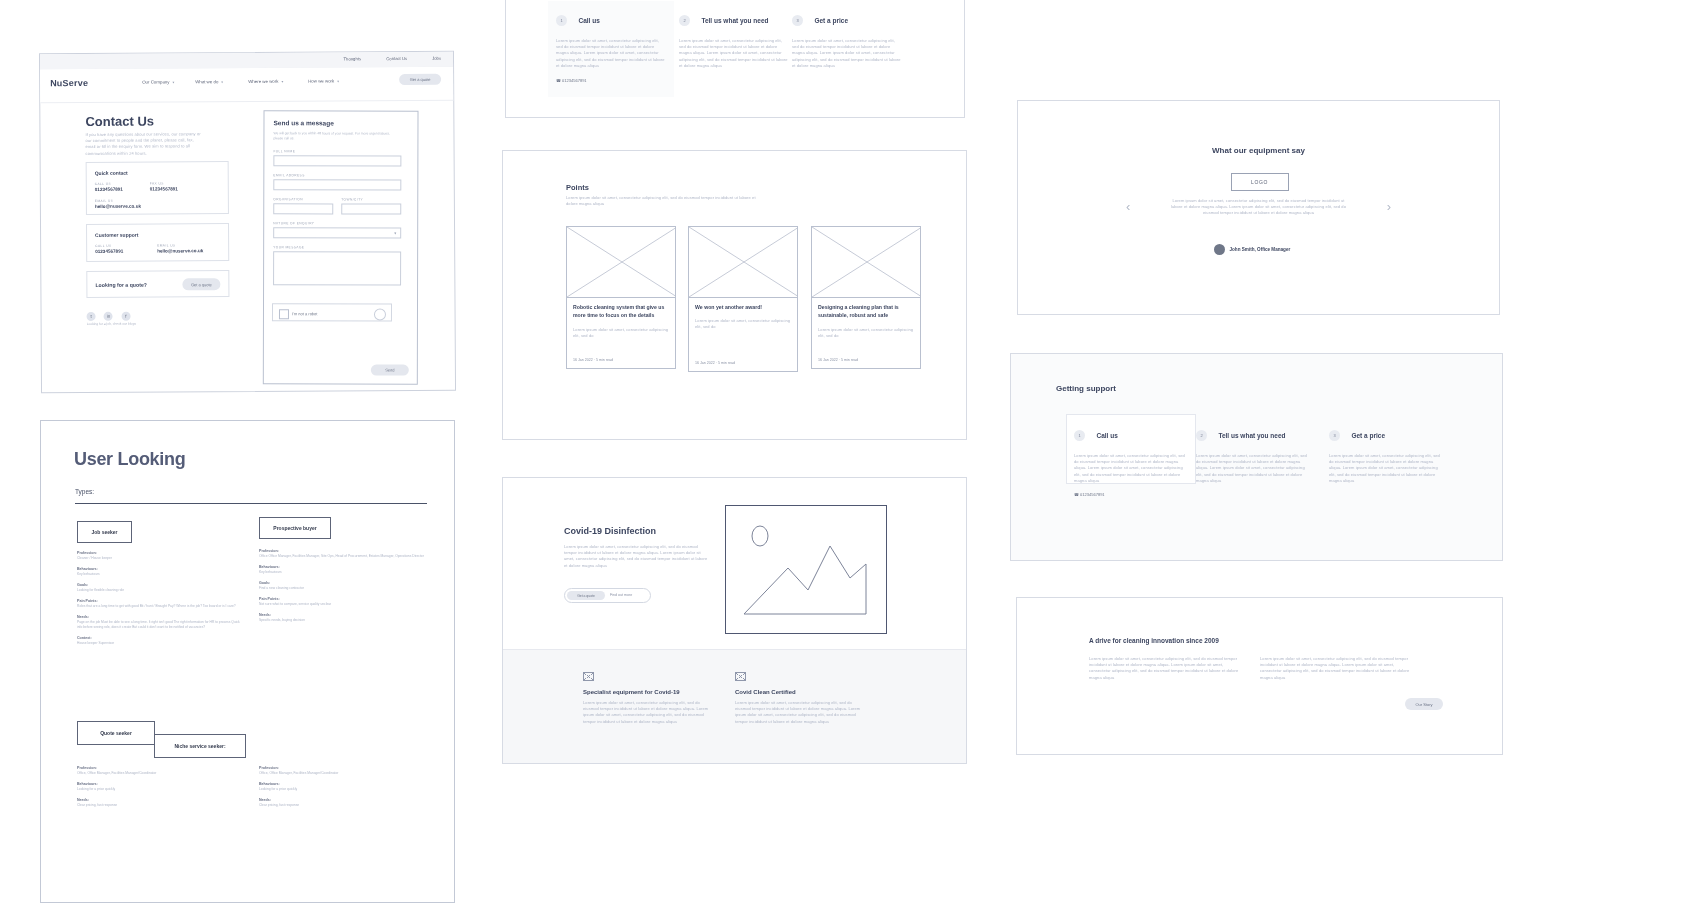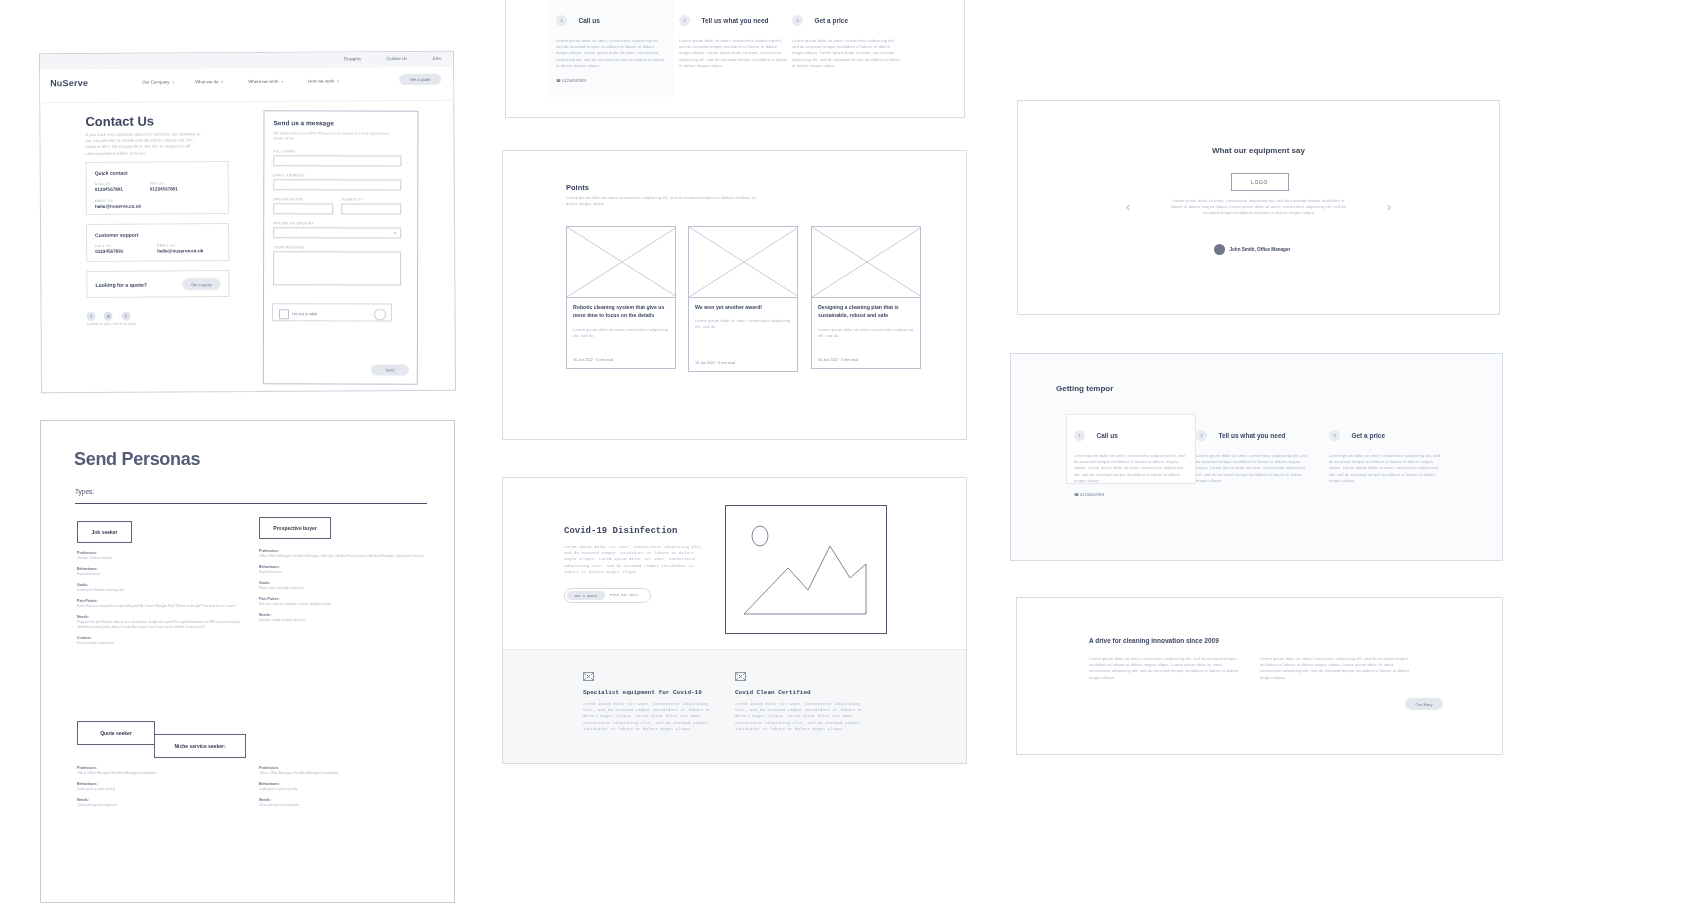--- a/index.html
+++ b/index.html
@@ -68,21 +68,21 @@
 
   #explore{left:502px;top:150px;width:465px;height:290px;border:1px solid #d7dbe4;background:#fff;box-sizing:border-box;}
   #explore-h{position:absolute;left:63px;top:32px;font-size:7.5px;font-weight:bold;color:#3d4660;}
   #explore-sub{position:absolute;left:63px;top:44px;width:200px;}
   .artcard{position:absolute;top:75px;width:110px;border:1px solid #b9c0cf;background:#fff;box-sizing:border-box;}
   .artimg{height:70px;border-bottom:1px solid #b9c0cf;position:relative;overflow:hidden;}
   .artbody{padding:6px 6px 0 6px;}
   .arttitle{font-size:5.2px;font-weight:bold;color:#3d4660;line-height:7.5px;}
   .artmeta{position:absolute;left:6px;bottom:6px;font-size:3.6px;color:#8b93a6;}
 
-  #covid{left:502px;top:477px;width:465px;height:287px;border:1px solid #d7dbe4;background:#fff;box-sizing:border-box;font-family:Liberation Mono, monospace;}
+  #covid{left:502px;top:477px;width:465px;height:287px;border:1px solid #d7dbe4;background:#fff;box-sizing:border-box;}
   #covid-h{position:absolute;left:61px;top:48px;font-size:9px;font-weight:bold;color:#3d4660;}
   #covid-p{position:absolute;left:61px;top:66px;width:145px;}
   #covid-tabs{position:absolute;left:61px;top:110px;width:85px;height:13px;border:1px solid #d3d8e2;border-radius:999px;background:#fff;}
   #covid-tabs .t1{position:absolute;left:2px;top:2px;width:38px;height:9px;border-radius:999px;background:#e4e7ee;display:flex;align-items:center;justify-content:center;font-size:3.4px;color:#6c7487;}
   #covid-tabs .t2{position:absolute;left:45px;top:4px;font-size:3.6px;color:#8b93a6;}
   #covid-img{position:absolute;left:222px;top:27px;width:160px;height:127px;border:1px solid #4f5771;background:#fff;}
   #covid-strip{position:absolute;left:0;right:0;top:171px;bottom:0;background:#f6f7f9;border-top:1px solid #e7e9ef;}
   .feat{position:absolute;top:22px;width:132px;}
   .feat .env{width:11px;height:9px;border:1px solid #8f97ab;position:relative;box-sizing:border-box;}
   .feat .env:before,.feat .env:after{content:"";position:absolute;left:0;top:0;width:100%;height:100%;}
@@ -196,21 +196,21 @@
         <div class="cb"></div>
         <div class="ctxt">I'm not a robot</div>
         <div class="logo"></div>
       </div>
 
       <div class="pill" id="send-btn">Send</div>
     </div>
   </div>
 
   <div class="panel" id="personas">
-    <div id="personas-title">Send Personas</div>
+    <div id="personas-title">User Looking</div>
     <div id="personas-types">Types:</div>
     <div id="types-rule"></div>
 
     <div class="persona-box" style="left:36px;top:100px;width:55px;height:22px;">Job seeker</div>
     <div class="persona-box" style="left:218px;top:96px;width:72px;height:22px;">Prospective buyer</div>
     <div class="persona-box" style="left:36px;top:300px;width:78px;height:24px;">Quote seeker</div>
     <div class="persona-box" style="left:113px;top:313px;width:92px;height:24px;">Niche service seeker:</div>
 
     <div class="persona-col xtiny blur" style="left:36px;top:130px;">
       <div class="p-sec"><b>Profession:</b><span>Cleaner / House keeper</span></div>
@@ -366,21 +366,21 @@
     <div id="testi-quote" class="tiny blur">Lorem ipsum dolor sit amet, consectetur adipiscing elit, sed do eiusmod tempor incididunt ut labore et dolore magna aliqua. Lorem ipsum dolor sit amet, consectetur adipiscing elit, sed do eiusmod tempor incididunt ut labore et dolore magna aliqua</div>
     <div id="testi-author">
       <span class="av"></span>
       <span class="nm">John Smith, Office Manager</span>
     </div>
     <div class="arrow" style="left:108px;">‹</div>
     <div class="arrow" style="right:108px;">›</div>
   </div>
 
   <div class="panel soft" id="getting">
-    <div id="getting-h">Getting tempor</div>
+    <div id="getting-h">Getting support</div>
     <div id="getting-card"></div>
 
     <div class="gstep" style="left:63px;">
       <div>
         <span class="stepnum">1</span>
         <span class="steptitle">Call us</span>
       </div>
       <div class="tiny blur" style="margin-top:9px;width:112px;">Lorem ipsum dolor sit amet, consectetur adipiscing elit, sed do eiusmod tempor incididunt ut labore et dolore magna aliqua. Lorem ipsum dolor sit amet, consectetur adipiscing elit, sed do eiusmod tempor incididunt ut labore et dolore magna aliqua</div>
       <div style="margin-top:8px;font-size:4px;color:#6c7487;">
         <span>☎</span>

